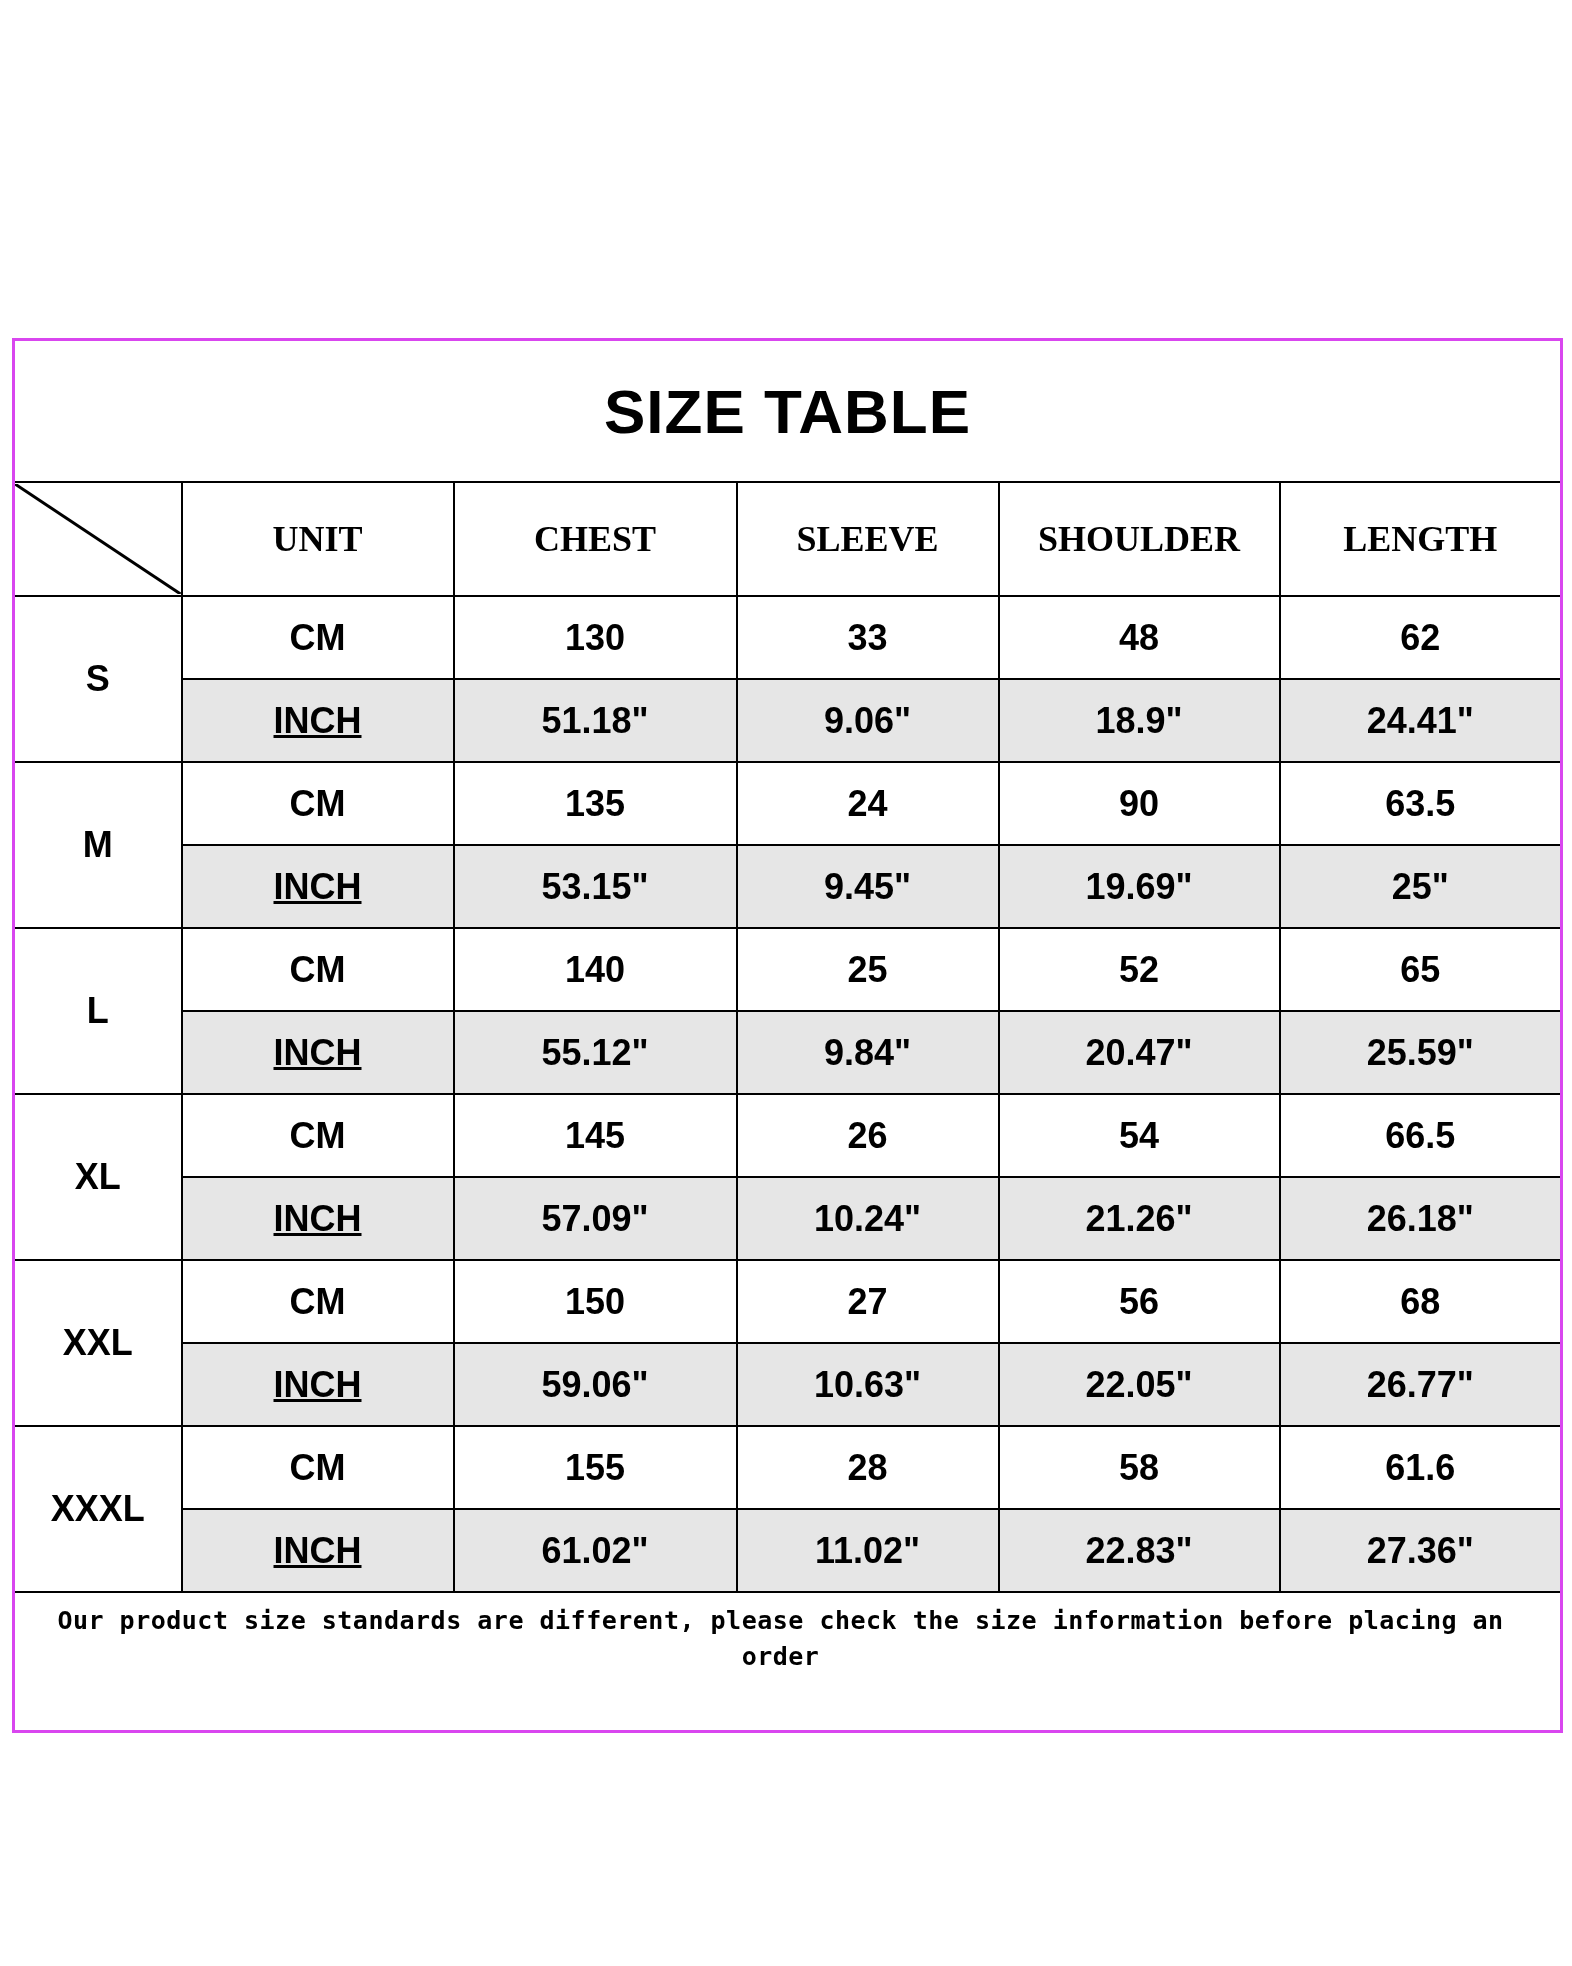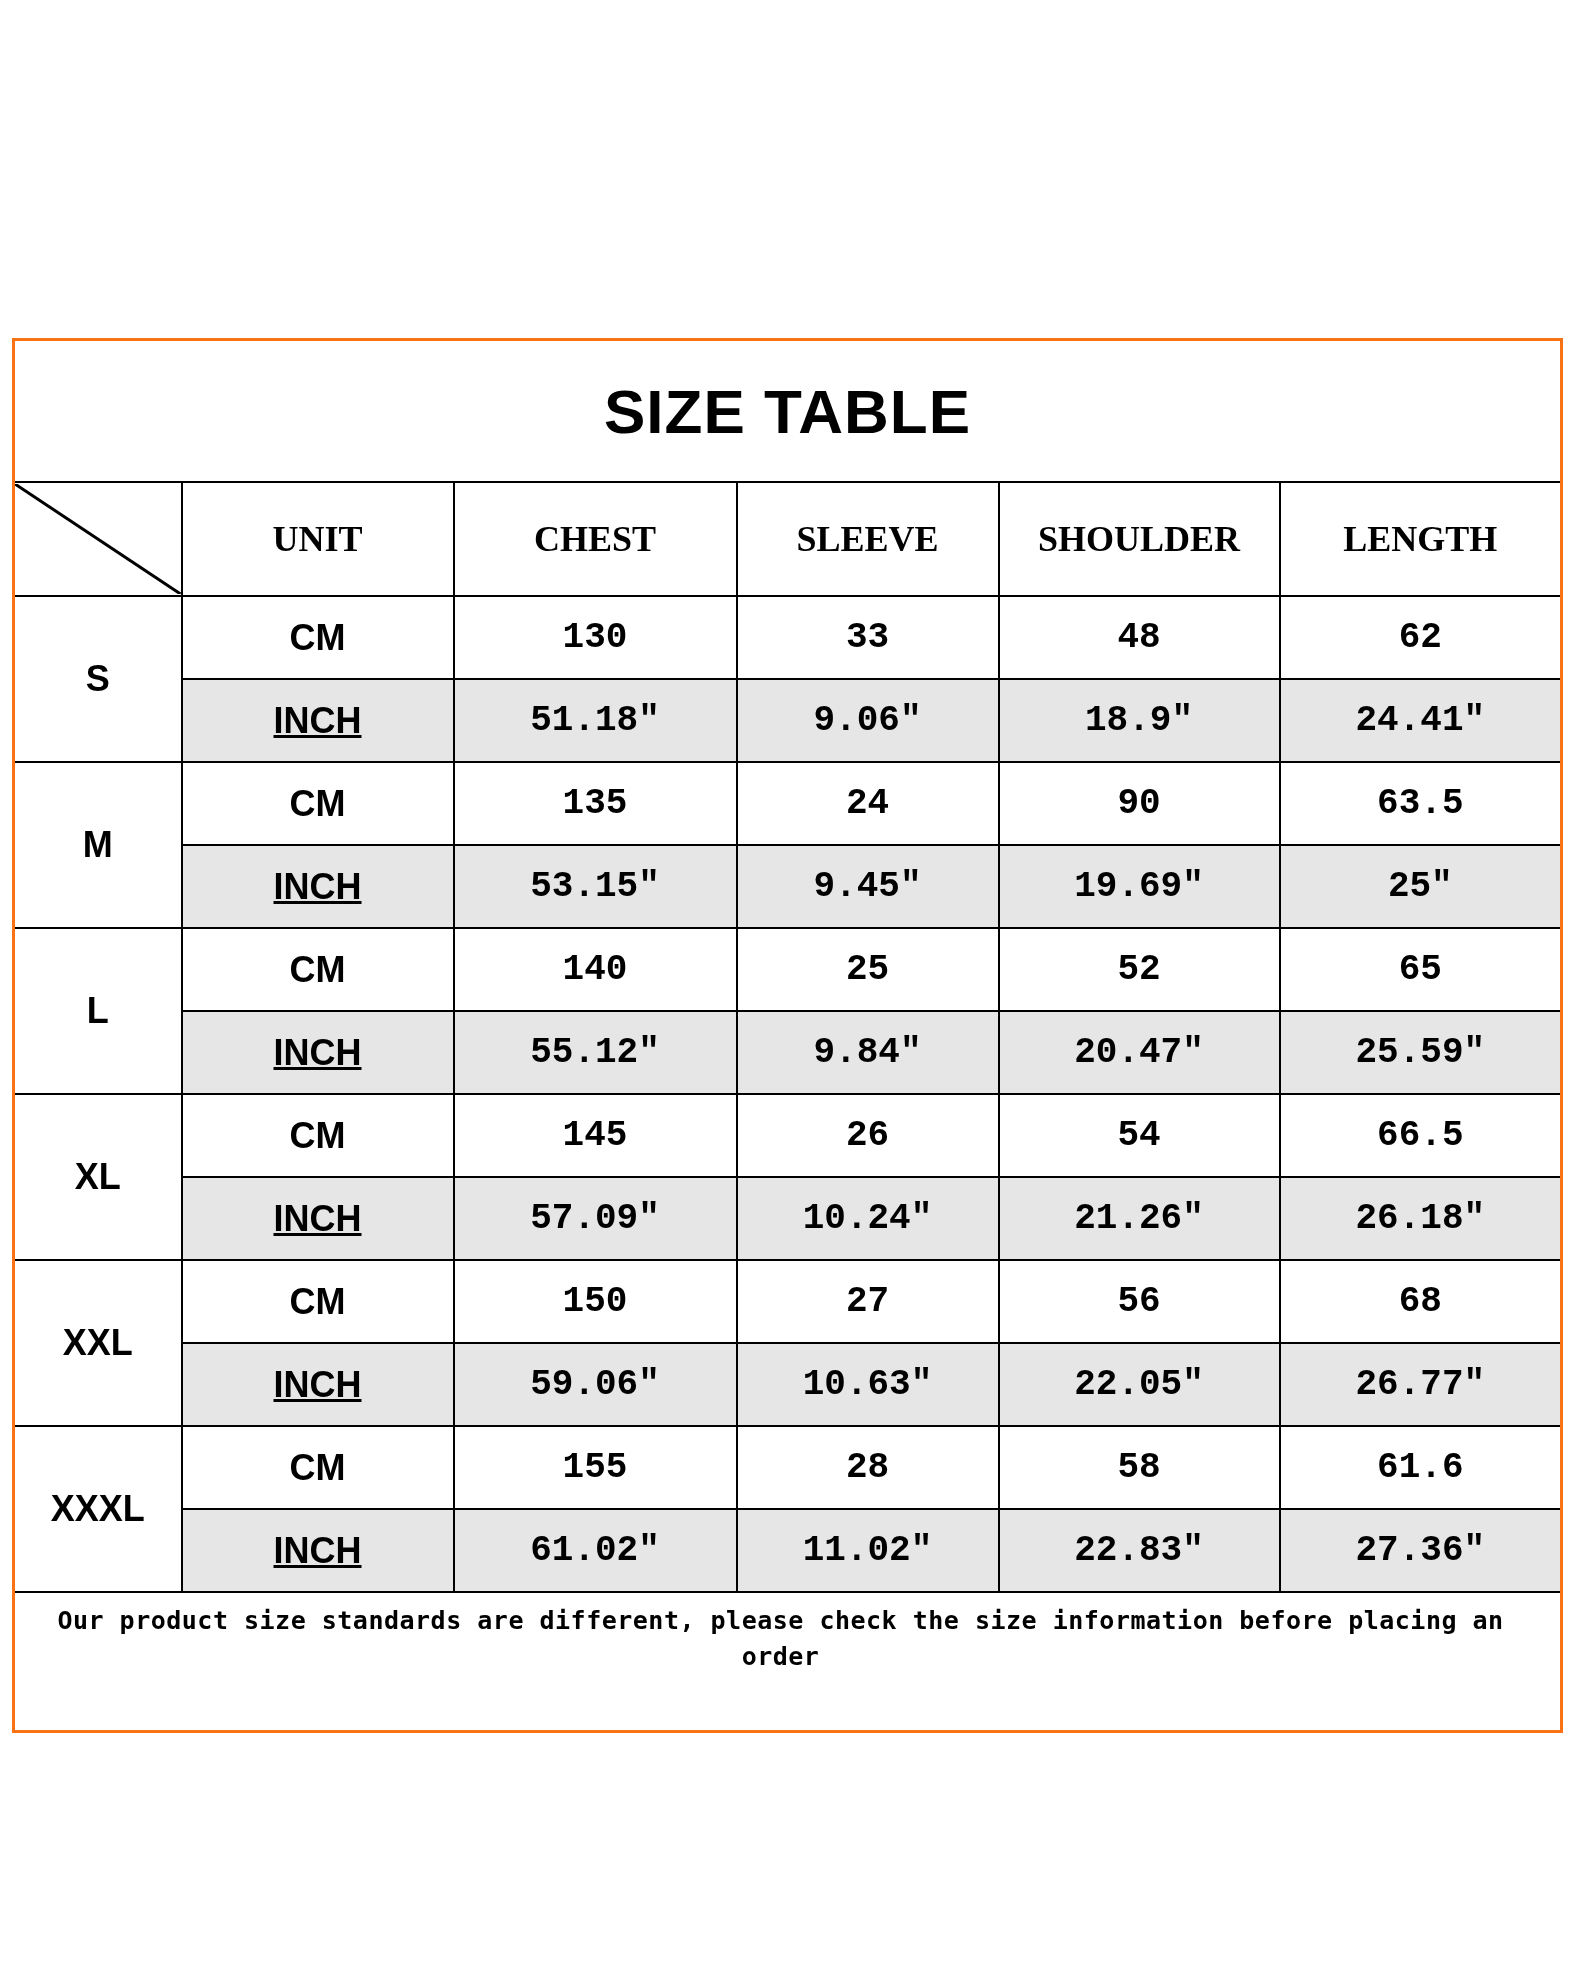--- a/index.html
+++ b/index.html
@@ -27,21 +27,21 @@
     position: absolute;
     left: 12px;
     top: 338px;
     width: 1548px;
   }
 
   table.size-table {
     border-collapse: collapse;
     table-layout: fixed;
     width: 1548px;
-    border: 3px solid #f97316;
+    border: 3px solid #d946ef;
   }
 
   table.size-table td,
   table.size-table th {
     border: 2px solid #000000;
     text-align: center;
     vertical-align: middle;
     color: #000000;
     font-weight: bold;
     background: #ffffff;
@@ -89,21 +89,20 @@
     height: 79px;
   }
   .unit-cell.inch-row {
     background: #e6e6e6;
     text-decoration: underline;
   }
 
   .val-cell {
     font-size: 36px;
     height: 79px;
-    font-family: Liberation Mono, monospace;
   }
   .val-cell.inch-row {
     background: #e6e6e6;
   }
 
   
   .note-cell {
     background: #ffffff;
     font-family: "DejaVu Sans Mono", monospace;
     font-size: 25px;

